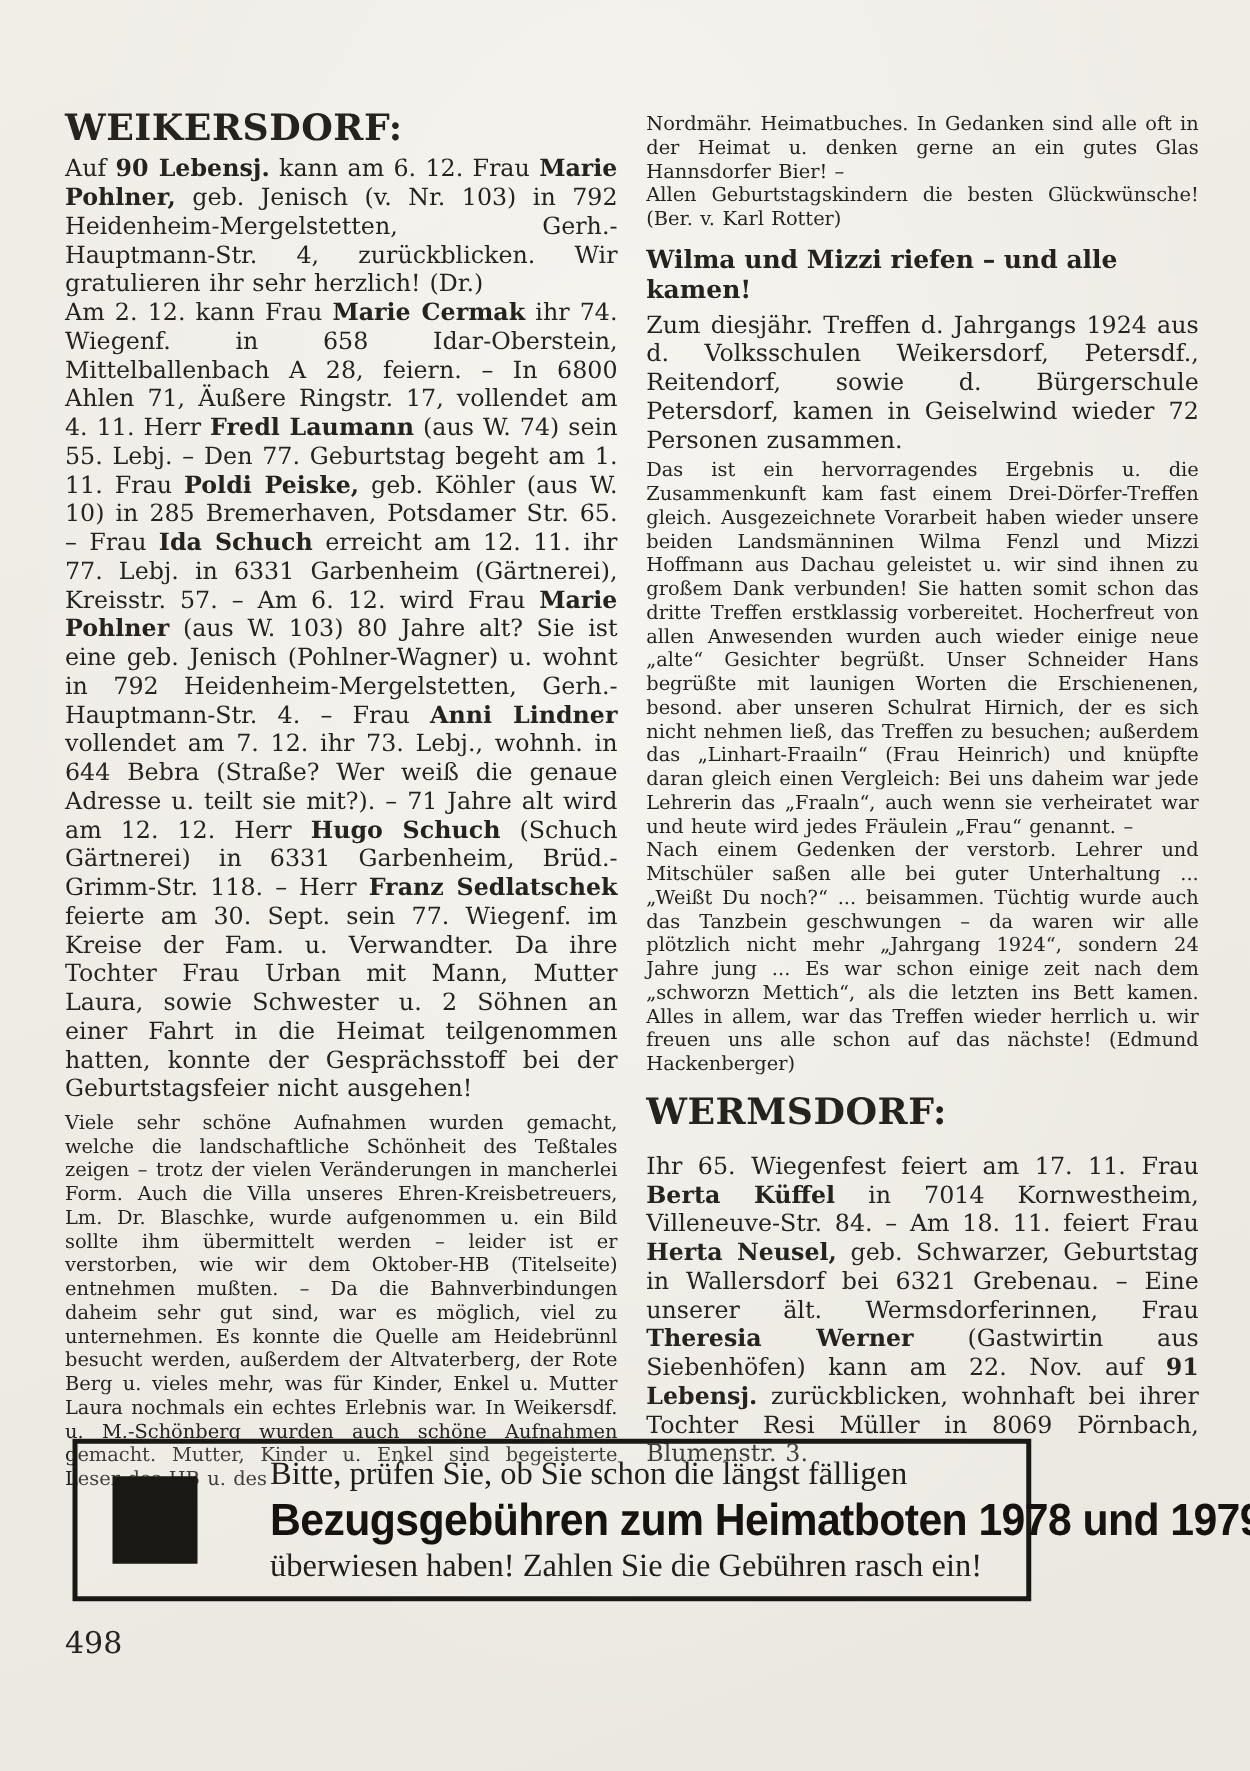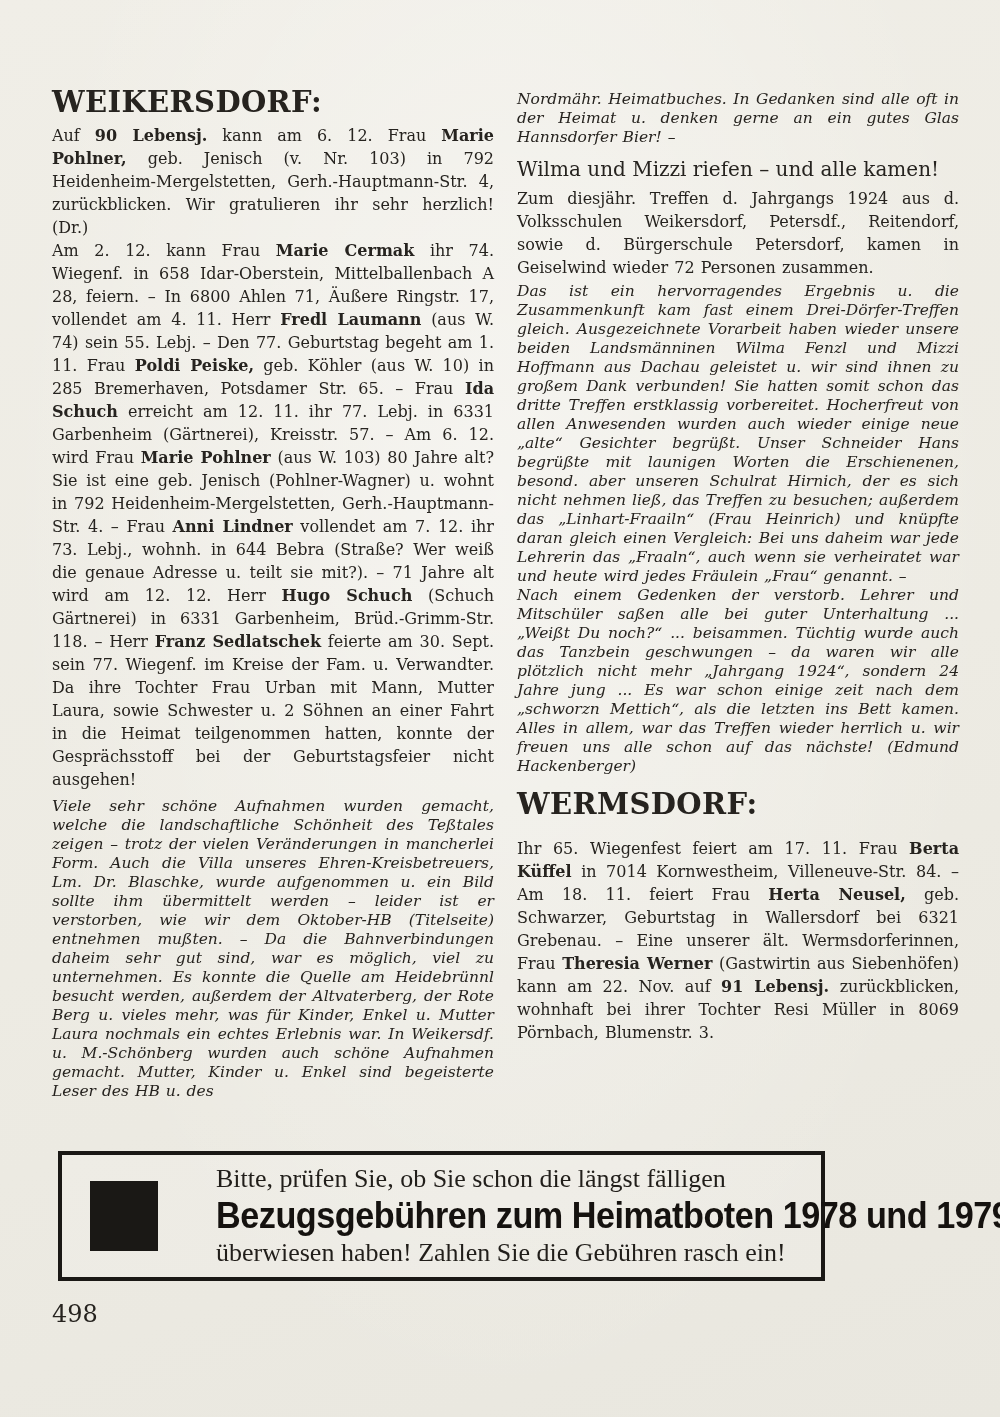--- a/index.html
+++ b/index.html
@@ -29,32 +29,32 @@
   .sec-heading {
     font-size: 29px;
     line-height: 25px;
     font-weight: 700;
     letter-spacing: 0.4px;
     margin: 0 0 9px 0;
   }
   .story-heading {
     font-size: 20px;
     line-height: 24px;
-    font-weight: 400;
+    font-weight: 700;
     margin: 10px 0 6px 0;
   }
   .mt { margin-top: 16px; margin-bottom: 20px; }
 
   p {
     margin: 0;
     text-align: justify;
     word-spacing: 1px;
   }
-  .lg { font-size: 16px;   line-height: 23px; }
-  .sm { font-size: 15.5px; line-height: 19px; font-style: italic; }
+  .lg { font-size: 19px;   line-height: 23px; }
+  .sm { font-size: 15.5px; line-height: 19px; }
   .gap-sm { margin-top: 6px; }
   .gap-xs { margin-top: 3px; }
   .b { font-weight: 700; }
 
   .notice-box {
     position: absolute;
     left: 58px;
     top: 1151px;
     width: 767px;
     height: 130px;
@@ -110,20 +110,21 @@
 
   <section class="col col-left">
     <h2 class="sec-heading">WEIKERSDORF:</h2>
     <p class="lg"><span>Auf </span><span class="b">90 Lebensj.</span><span> kann am 6. 12. Frau </span><span class="b">Marie Pohlner,</span><span> geb. Jenisch (v. Nr. 103) in 792 Heidenheim-Mergelstetten, Gerh.-Hauptmann-Str. 4, zurückblicken. Wir gratulieren ihr sehr herzlich! (Dr.)</span></p>
     <p class="lg"><span>Am 2. 12. kann Frau </span><span class="b">Marie Cermak</span><span> ihr 74. Wiegenf. in 658 Idar-Oberstein, Mittelballenbach A 28, feiern. – In 6800 Ahlen 71, Äußere Ringstr. 17, vollendet am 4. 11. Herr </span><span class="b">Fredl Laumann</span><span> (aus W. 74) sein 55. Lebj. – Den 77. Geburtstag begeht am 1. 11. Frau </span><span class="b">Poldi Peiske,</span><span> geb. Köhler (aus W. 10) in 285 Bremerhaven, Potsdamer Str. 65. – Frau </span><span class="b">Ida Schuch</span><span> erreicht am 12. 11. ihr 77. Lebj. in 6331 Garbenheim (Gärtnerei), Kreisstr. 57. – Am 6. 12. wird Frau </span><span class="b">Marie Pohlner</span><span> (aus W. 103) 80 Jahre alt? Sie ist eine geb. Jenisch (Pohlner-Wagner) u. wohnt in 792 Heidenheim-Mergelstetten, Gerh.-Hauptmann-Str. 4. – Frau </span><span class="b">Anni Lindner</span><span> vollendet am 7. 12. ihr 73. Lebj., wohnh. in 644 Bebra (Straße? Wer weiß die genaue Adresse u. teilt sie mit?). – 71 Jahre alt wird am 12. 12. Herr </span><span class="b">Hugo Schuch</span><span> (Schuch Gärtnerei) in 6331 Garbenheim, Brüd.-Grimm-Str. 118. – Herr </span><span class="b">Franz Sedlatschek</span><span> feierte am 30. Sept. sein 77. Wiegenf. im Kreise der Fam. u. Verwandter. Da ihre Tochter Frau Urban mit Mann, Mutter Laura, sowie Schwester u. 2 Söhnen an einer Fahrt in die Heimat teilgenommen hatten, konnte der Gesprächsstoff bei der Geburtstagsfeier nicht ausgehen!</span></p>
     <p class="sm gap-sm"><span>Viele sehr schöne Aufnahmen wurden gemacht, welche die landschaftliche Schönheit des Teßtales zeigen – trotz der vielen Veränderungen in mancherlei Form. Auch die Villa unseres Ehren-Kreisbetreuers, Lm. Dr. Blaschke, wurde aufgenommen u. ein Bild sollte ihm übermittelt werden – leider ist er verstorben, wie wir dem Oktober-HB (Titelseite) entnehmen mußten. – Da die Bahnverbindungen daheim sehr gut sind, war es möglich, viel zu unternehmen. Es konnte die Quelle am Heidebrünnl besucht werden, außerdem der Altvaterberg, der Rote Berg u. vieles mehr, was für Kinder, Enkel u. Mutter Laura nochmals ein echtes Erlebnis war. In Weikersdf. u. M.-Schönberg wurden auch schöne Aufnahmen gemacht. Mutter, Kinder u. Enkel sind begeisterte Leser des HB u. des</span></p>
   </section>
 
   <section class="col col-right">
     <p class="sm"><span>Nordmähr. Heimatbuches. In Gedanken sind alle oft in der Heimat u. denken gerne an ein gutes Glas Hannsdorfer Bier! –</span></p>
+    <p class="sm"><span>Allen Geburtstagskindern die besten Glückwünsche! (Ber. v. Karl Rotter)</span></p>
     <h3 class="story-heading">Wilma und Mizzi riefen – und alle kamen!</h3>
     <p class="lg"><span>Zum diesjähr. Treffen d. Jahrgangs 1924 aus d. Volksschulen Weikersdorf, Petersdf., Reitendorf, sowie d. Bürgerschule Petersdorf, kamen in Geiselwind wieder 72 Personen zusammen.</span></p>
     <p class="sm gap-xs"><span>Das ist ein hervorragendes Ergebnis u. die Zusammenkunft kam fast einem Drei-Dörfer-Treffen gleich. Ausgezeichnete Vorarbeit haben wieder unsere beiden Landsmänninen Wilma Fenzl und Mizzi Hoffmann aus Dachau geleistet u. wir sind ihnen zu großem Dank verbunden! Sie hatten somit schon das dritte Treffen erstklassig vorbereitet. Hocherfreut von allen Anwesenden wurden auch wieder einige neue „alte“ Gesichter begrüßt. Unser Schneider Hans begrüßte mit launigen Worten die Erschienenen, besond. aber unseren Schulrat Hirnich, der es sich nicht nehmen ließ, das Treffen zu besuchen; außerdem das „Linhart-Fraailn“ (Frau Heinrich) und knüpfte daran gleich einen Vergleich: Bei uns daheim war jede Lehrerin das „Fraaln“, auch wenn sie verheiratet war und heute wird jedes Fräulein „Frau“ genannt. –</span></p>
     <p class="sm"><span>Nach einem Gedenken der verstorb. Lehrer und Mitschüler saßen alle bei guter Unterhaltung ... „Weißt Du noch?“ ... beisammen. Tüchtig wurde auch das Tanzbein geschwungen – da waren wir alle plötzlich nicht mehr „Jahrgang 1924“, sondern 24 Jahre jung ... Es war schon einige zeit nach dem „schworzn Mettich“, als die letzten ins Bett kamen. Alles in allem, war das Treffen wieder herrlich u. wir freuen uns alle schon auf das nächste! (Edmund Hackenberger)</span></p>
     <h2 class="sec-heading mt">WERMSDORF:</h2>
     <p class="lg"><span>Ihr 65. Wiegenfest feiert am 17. 11. Frau </span><span class="b">Berta Küffel</span><span> in 7014 Kornwestheim, Villeneuve-Str. 84. – Am 18. 11. feiert Frau </span><span class="b">Herta Neusel,</span><span> geb. Schwarzer, Geburtstag in Wallersdorf bei 6321 Grebenau. – Eine unserer ält. Wermsdorferinnen, Frau </span><span class="b">Theresia Werner</span><span> (Gastwirtin aus Siebenhöfen) kann am 22. Nov. auf </span><span class="b">91 Lebensj.</span><span> zurückblicken, wohnhaft bei ihrer Tochter Resi Müller in 8069 Pörnbach, Blumenstr. 3.</span></p>
   </section>
 
   <div class="notice-box">
     <div class="black-block"></div>

